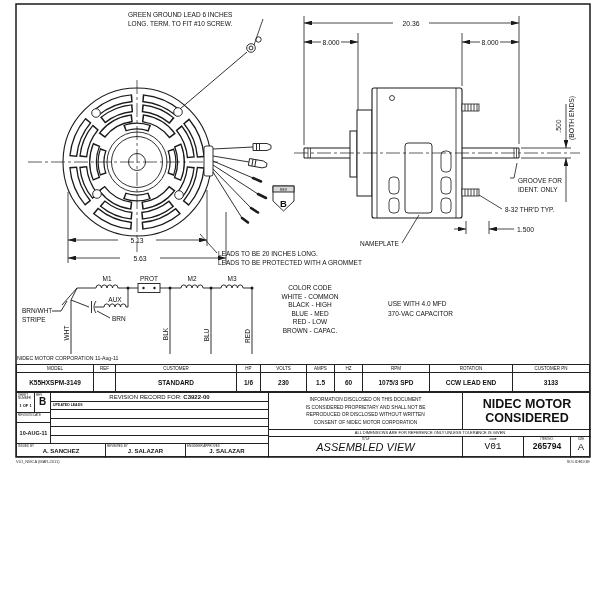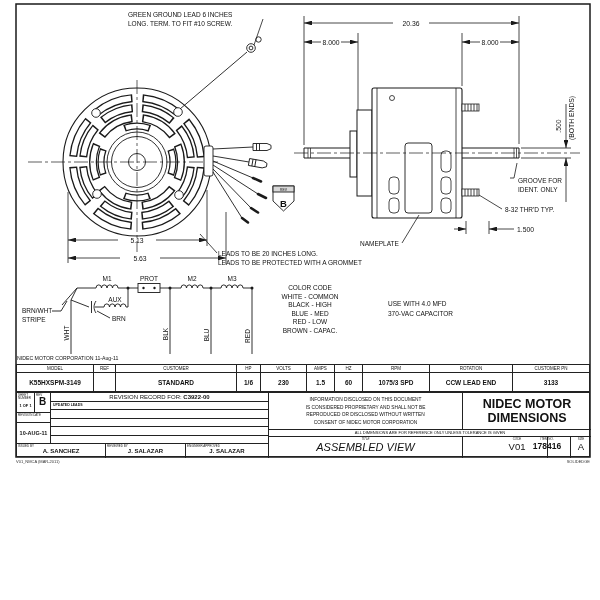--- a/index.html
+++ b/index.html
@@ -353,34 +353,34 @@
     <div class="ctr b" style="font-size:6px;">J. SALAZAR</div>
   </div>
   <div class="c ctr" style="left:252px;top:0;width:194px;height:37px;font-size:4.8px;line-height:7.5px;padding-top:3px;">
     <div>INFORMATION DISCLOSED ON THIS DOCUMENT</div>
     <div>IS CONSIDERED PROPRIETARY AND SHALL NOT BE</div>
     <div>REPRODUCED OR DISCLOSED WITHOUT WRITTEN</div>
     <div>CONSENT OF NIDEC MOTOR CORPORATION</div>
   </div>
   <div class="c ctr b" style="left:446px;top:0;width:128px;height:37px;border-right:none;font-size:12.5px;line-height:14px;padding-top:4px;">
     <div>NIDEC MOTOR</div>
-    <div>DIMENSIONS</div>
+    <div>CONSIDERED</div>
   </div>
   <div class="c ctr" style="left:252px;top:37px;width:322px;height:7px;border-right:none;font-size:4px;line-height:6px;">ALL DIMENSIONS ARE FOR REFERENCE ONLY UNLESS TOLERANCE IS GIVEN</div>
   <div class="c" style="left:252px;top:44px;width:194px;height:21px;border-bottom:none;font-style:italic;">
     <div class="lbl ctr" style="padding-left:0;">TITLE</div>
     <div class="ctr" style="font-size:11px;">ASSEMBLED VIEW</div>
   </div>
-  <div class="c" style="left:470px;top:44px;width:61px;height:21px;border-bottom:none;">
+  <div class="c" style="left:446px;top:44px;width:61px;height:21px;border-bottom:none;font-family:Liberation Mono, monospace;">
     <div class="lbl ctr" style="padding-left:0;">CODE</div>
     <div class="ctr" style="font-size:9.5px;">V01</div>
   </div>
   <div class="c" style="left:507px;top:44px;width:47px;height:21px;border-bottom:none;">
     <div class="lbl ctr" style="padding-left:0;">ITEM NO.</div>
-    <div class="ctr b" style="font-size:8.5px;">178416</div>
+    <div class="ctr b" style="font-size:8.5px;">265794</div>
   </div>
   <div class="c" style="left:554px;top:44px;width:20px;height:21px;border-right:none;border-bottom:none;">
     <div class="lbl ctr" style="padding-left:0;">SIZE</div>
     <div class="ctr" style="font-size:9.5px;">A</div>
   </div>
 </div>
 
 <div class="foot" style="left:16px;top:459px;">V01_NMCA (MAR-2011)</div>
 <div class="foot" style="left:540px;top:459px;width:50px;text-align:right;">SOLIDEDGE</div>
 

